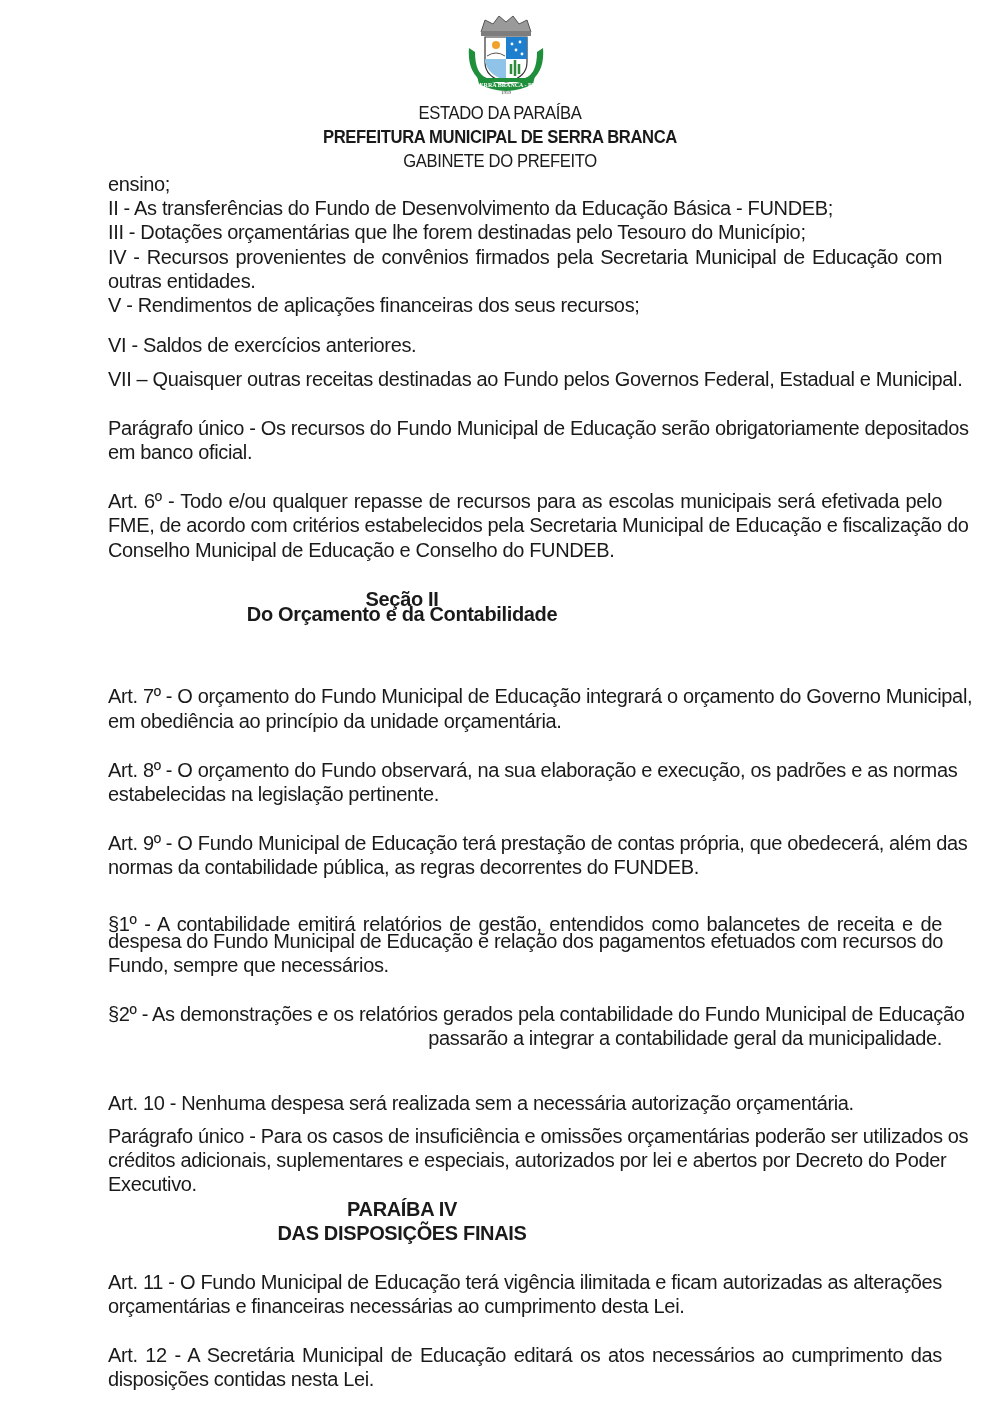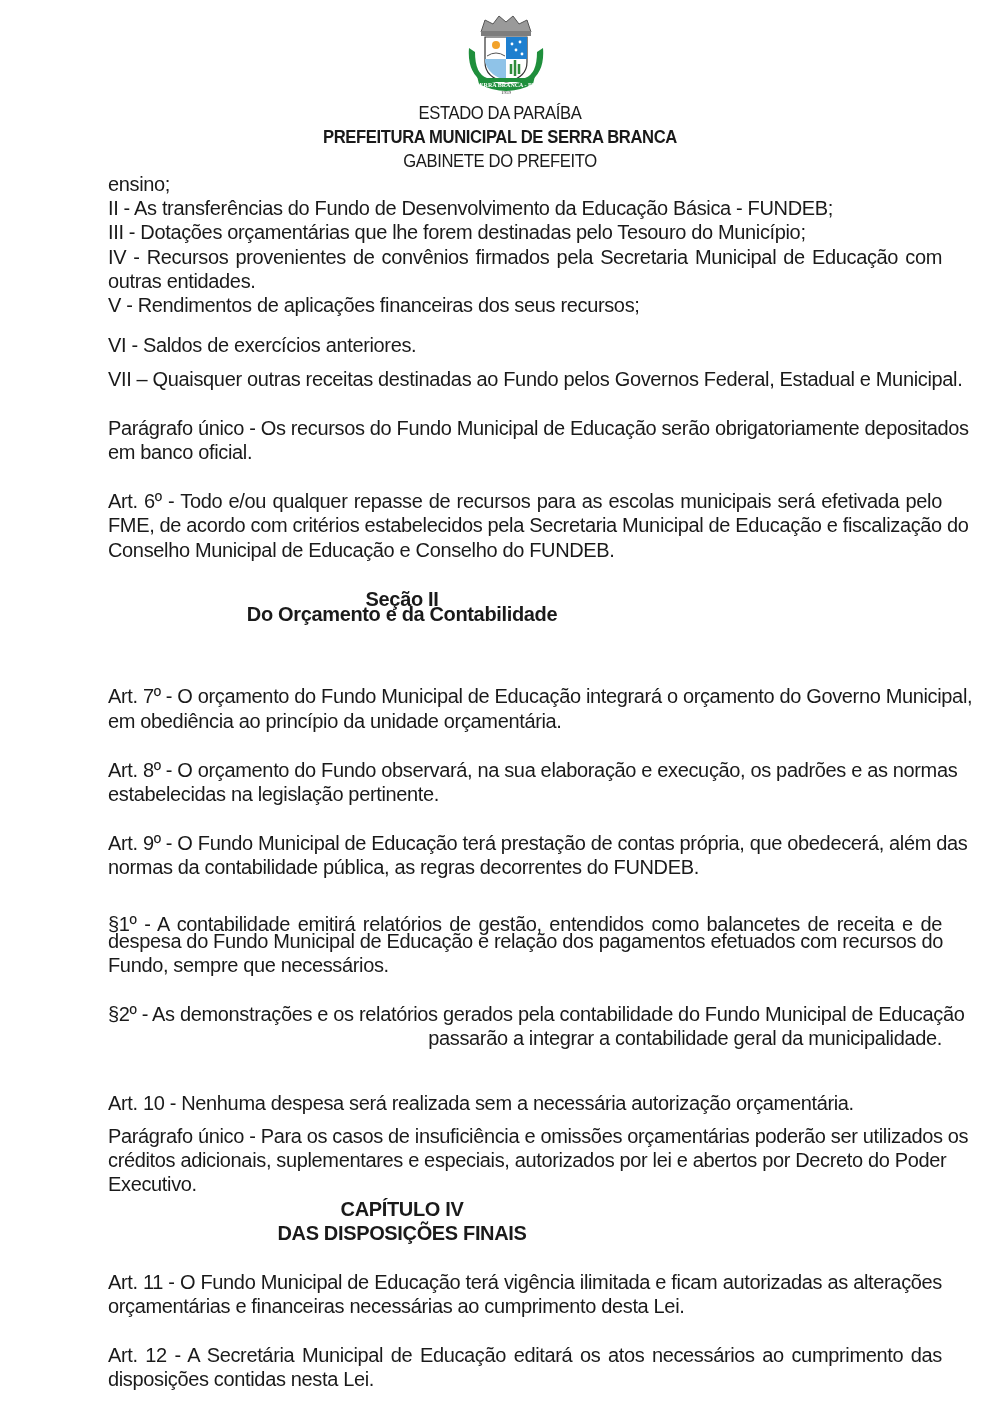--- a/index.html
+++ b/index.html
@@ -81,21 +81,21 @@
 
   <div class="ln j" style="top:1004px;">§2º - As demonstrações e os relatórios gerados pela contabilidade do Fundo Municipal de Educação</div>
   <div class="ln" style="top:1028px;text-align:right;">passarão a integrar a contabilidade geral da municipalidade.</div>
 
   <div class="ln" style="top:1093px;">Art. 10 - Nenhuma despesa será realizada sem a necessária autorização orçamentária.</div>
 
   <div class="ln j" style="top:1126px;">Parágrafo único - Para os casos de insuficiência e omissões orçamentárias poderão ser utilizados os</div>
   <div class="ln j" style="top:1150px;">créditos adicionais, suplementares e especiais, autorizados por lei e abertos por Decreto do Poder</div>
   <div class="ln" style="top:1174px;">Executivo.</div>
 
-  <div class="ln ctr" style="top:1199px;">CAPÍTULO IV</div>
+  <div class="ln ctr" style="top:1199px;">PARAÍBA IV</div>
   <div class="ln ctr" style="top:1223px;">DAS DISPOSIÇÕES FINAIS</div>
 
   <div class="ln j" style="top:1272px;">Art. 11 - O Fundo Municipal de Educação terá vigência ilimitada e ficam autorizadas as alterações</div>
   <div class="ln" style="top:1296px;">orçamentárias e financeiras necessárias ao cumprimento desta Lei.</div>
 
   <div class="ln j" style="top:1345px;">Art. 12 - A Secretária Municipal de Educação editará os atos necessários ao cumprimento das</div>
   <div class="ln" style="top:1369px;">disposições contidas nesta Lei.</div>
 </div>
 
 </body></html>

